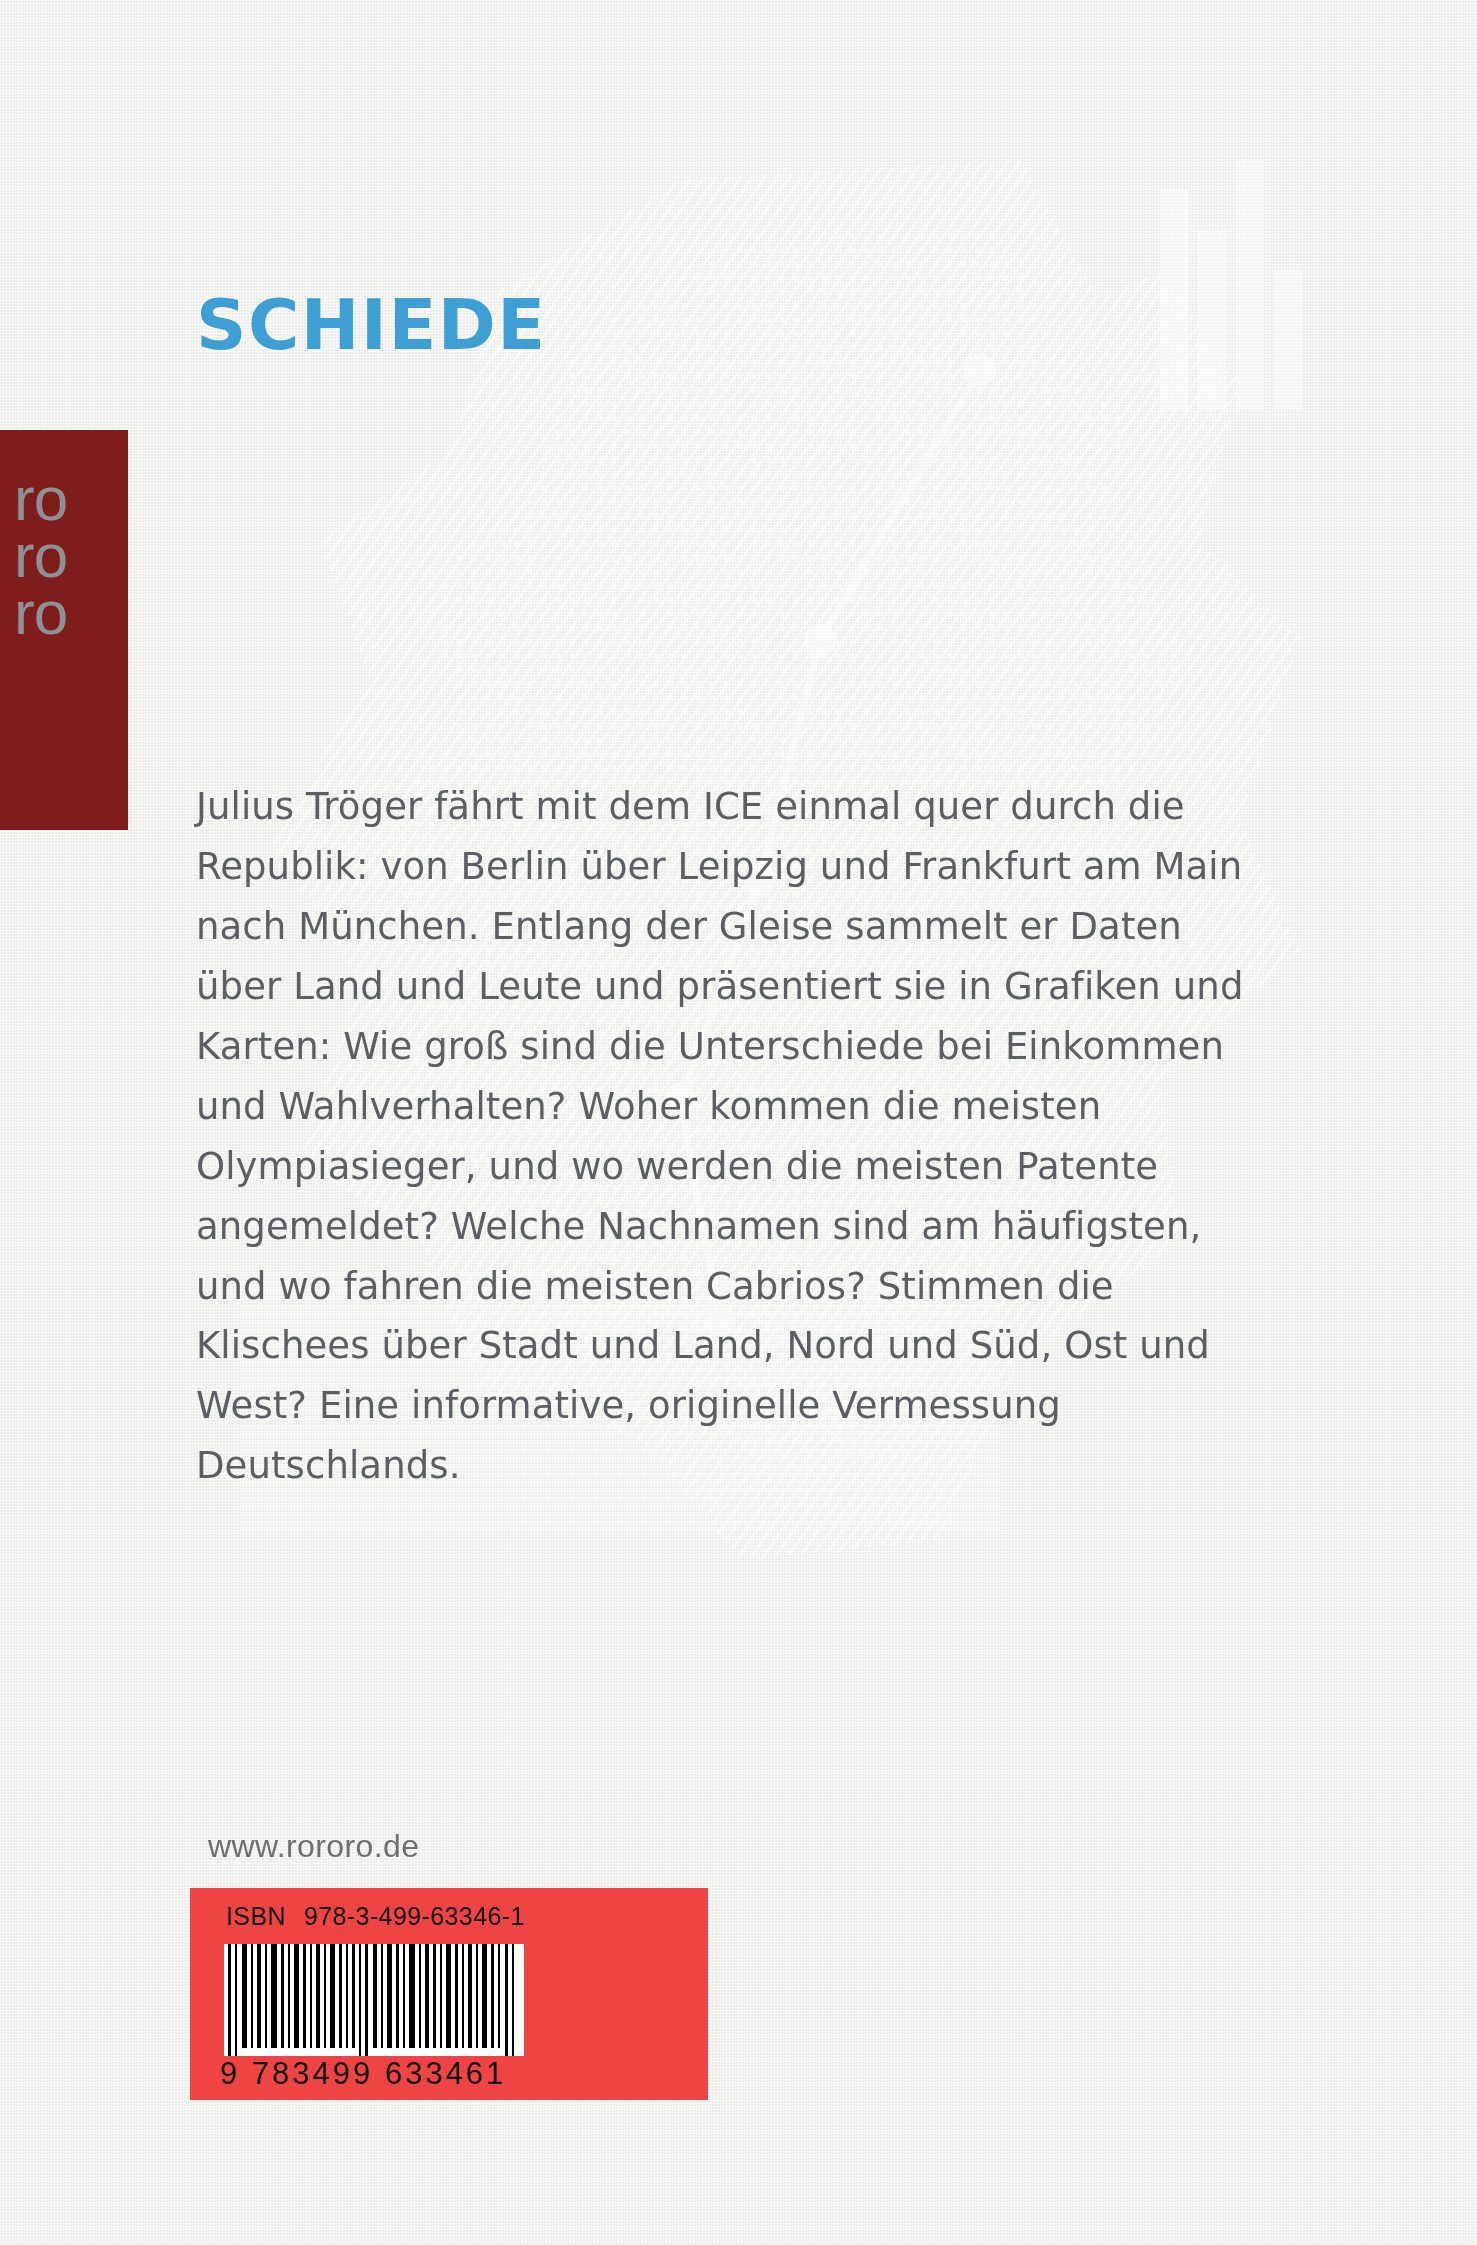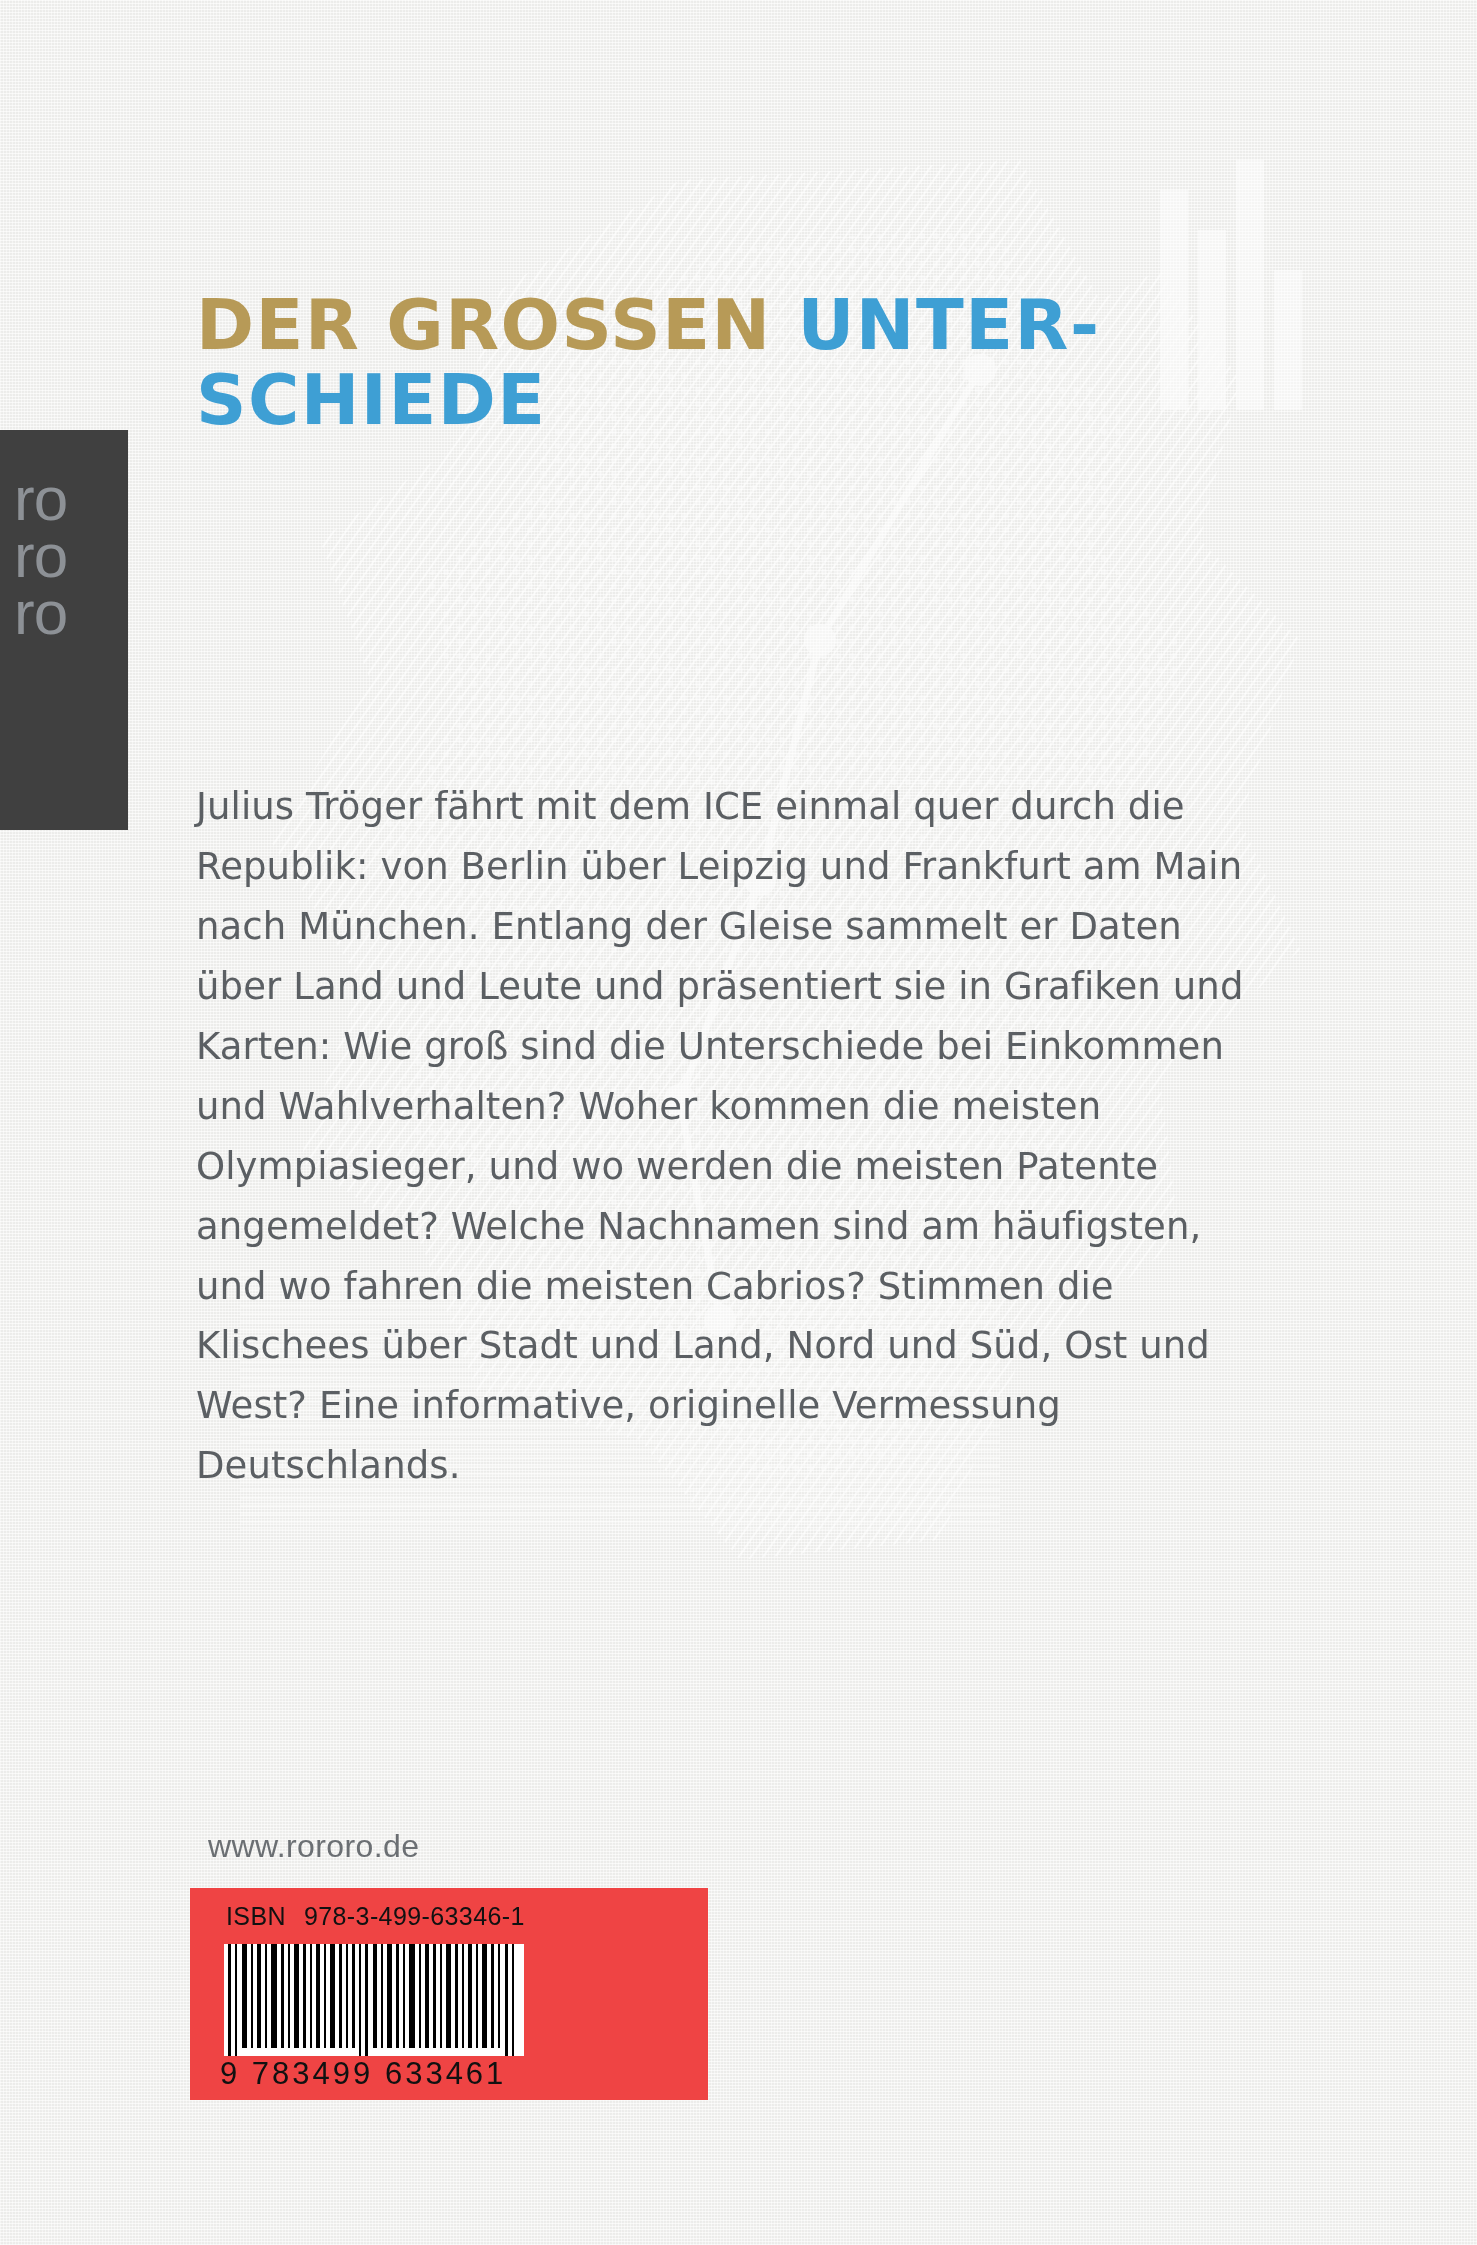--- a/index.html
+++ b/index.html
@@ -38,21 +38,21 @@
   }
   .watermark svg { display: block; width: 100%; height: 100%; }
 
   
   .spine {
     position: absolute;
     left: 0;
     top: 430px;
     width: 128px;
     height: 400px;
-    background: #404040;
+    background: #7f1d1d;
   }
   .spine-logo {
     position: absolute;
     left: 14px;
     top: 40px;
     color: #8d9196;
     font-size: 62px;
     line-height: 0.92;
     letter-spacing: -1px;
     font-family: "Liberation Sans", sans-serif;
@@ -203,23 +203,20 @@
 
   <div class="spine">
     <div class="spine-logo">
       <span>ro</span>
       <span>ro</span>
       <span>ro</span>
     </div>
   </div>
 
   <div class="headline">
-    <span class="ln">
-      <span class="w-gold">DER GROSSEN </span><span class="w-blue">UNTER-</span>
-    </span>
     <span class="ln">
       <span class="w-blue">SCHIEDE</span>
     </span>
   </div>
 
   <p class="blurb">Julius Tröger fährt mit dem ICE einmal quer durch die Republik: von Berlin über Leipzig und Frankfurt am Main nach München. Entlang der Gleise sammelt er Daten über Land und Leute und präsentiert sie in Grafiken und Karten: Wie groß sind die Unterschiede bei Einkommen und Wahlverhalten? Woher kommen die meisten Olympiasieger, und wo werden die meisten Patente angemeldet? Welche Nachnamen sind am häufigsten, und wo fahren die meisten Cabrios? Stimmen die Klischees über Stadt und Land, Nord und Süd, Ost und West? Eine informative, originelle Vermessung Deutschlands.</p>
 
   <div class="website">www.rororo.de</div>
 
   <div class="isbn-block">

